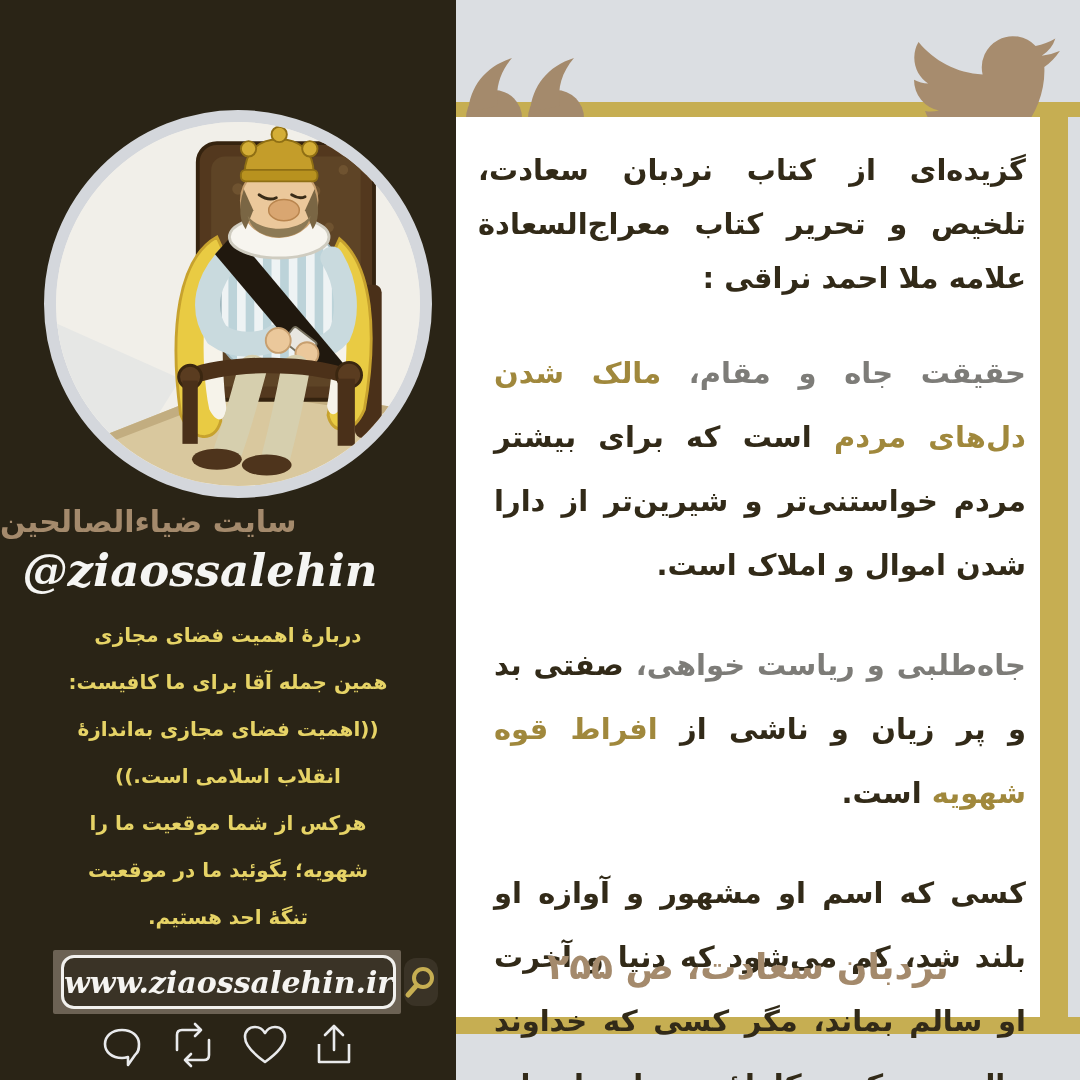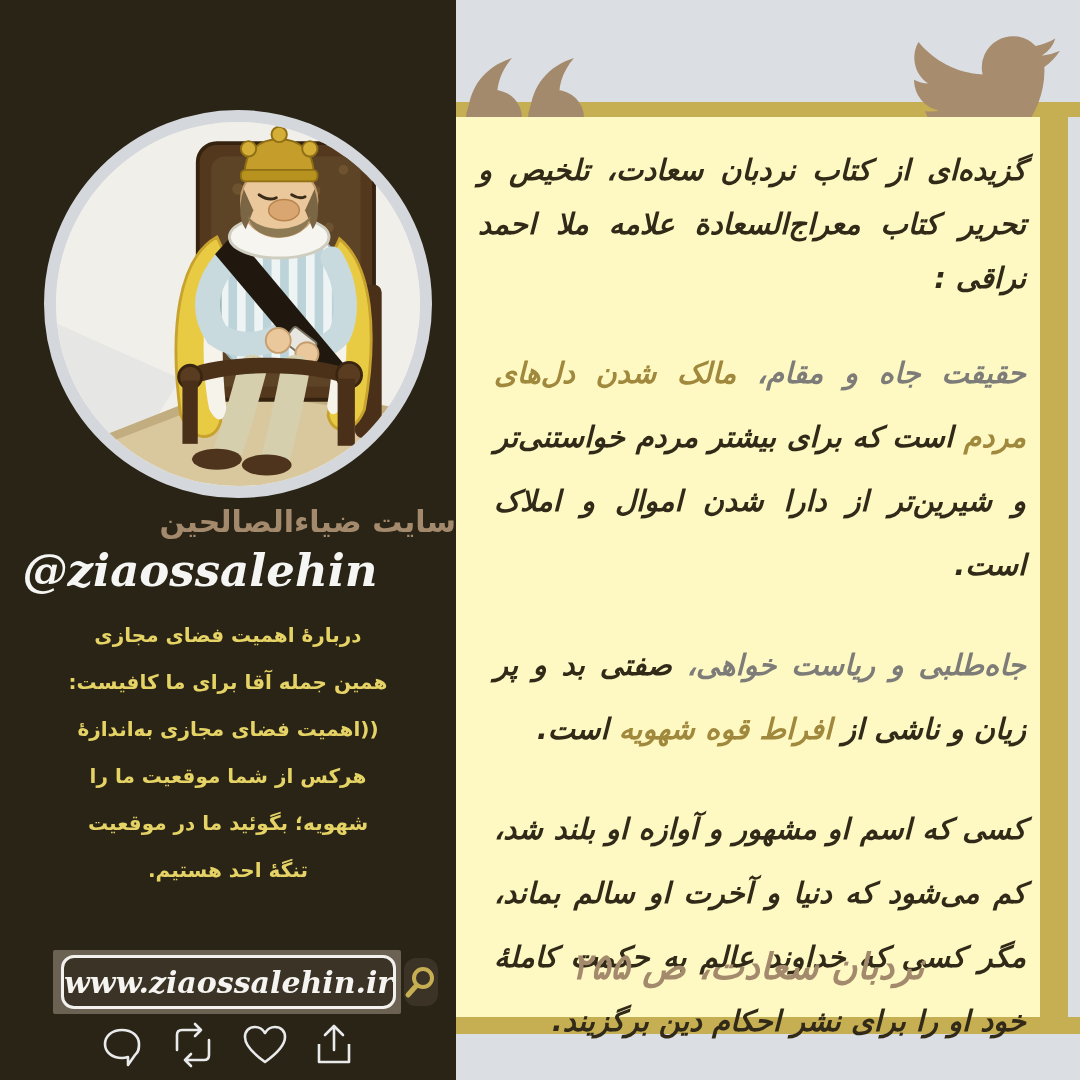--- a/index.html
+++ b/index.html
@@ -9,21 +9,21 @@
     background:#dbdee2;
   }
   
   .left-col{position:absolute;left:0;top:0;width:456px;height:1080px;background:#2a2416;}
   .avatar-wrap{
     position:absolute;left:44px;top:110px;width:364px;height:364px;
     border-radius:50%;border:12px solid #d4d7dc;overflow:hidden;background:#f1efe9;
   }
   .avatar-wrap svg{display:block;width:100%;height:100%;}
   .site-name{
-    position:absolute;left:0;top:504px;width:456px;text-align:right;
+    position:absolute;left:0;top:504px;width:456px;text-align:left;
     color:#a48a6c;font-size:30px;font-weight:bold;
   }
   .handle{
     position:absolute;left:0;top:544px;width:400px;text-align:center;
     color:#f5f5f3;font-size:45px;font-weight:bold;font-style:italic;
     font-family:"DejaVu Serif",serif;
   }
   .caption{
     position:absolute;left:0;top:612px;width:456px;text-align:center;
     color:#e6d366;font-size:20px;font-weight:bold;direction:rtl;
@@ -52,22 +52,22 @@
   .actions svg{display:block;}
   
   .right-panel{position:absolute;left:456px;top:0;width:624px;height:1080px;background:#dbdee2;}
   .gold-top{position:absolute;left:456px;top:102px;width:624px;height:15px;background:#c6ae52;z-index:2;}
   .gold-bottom{position:absolute;left:456px;top:1017px;width:624px;height:17px;background:#c6ae52;z-index:2;}
   .gold-vbar{position:absolute;left:1040px;top:117px;width:28px;height:900px;background:#c6ae52;z-index:2;}
   .quote-glyph{position:absolute;left:464px;top:58px;z-index:3;}
   .bird{position:absolute;left:908px;top:22px;z-index:3;}
   .content{
     position:absolute;left:456px;top:117px;width:584px;height:900px;
-    background:#fef9c3;z-index:4;box-sizing:border-box;
-    padding:26px 14px 0 22px;direction:rtl;font-style:italic;
+    background:#ffffff;z-index:4;box-sizing:border-box;
+    padding:26px 14px 0 22px;direction:rtl;
   }
   .q-intro{
     margin:0;color:#322a18;font-size:29px;font-weight:bold;line-height:54px;
     text-align:justify;text-align-last:right;
   }
   .q-para{
     margin:36px 0 0 16px;font-size:29px;font-weight:bold;line-height:64px;
     text-align:justify;text-align-last:right;color:#322a18;
   }
   .seg-dark{color:#322a18;}
@@ -151,20 +151,21 @@
       </svg>
     </div>
 
     <div class="site-name">سایت ضیاءالصالحین</div>
     <div class="handle">@ziaossalehin</div>
 
     <div class="caption">
         <div class="cap-line">دربارهٔ اهمیت فضای مجازی</div>
         <div class="cap-line">همین جمله آقا برای ما کافیست:</div>
         <div class="cap-line">((اهمیت فضای مجازی به‌اندازهٔ</div>
+        <div class="cap-line">انقلاب اسلامی است.))</div>
         <div class="cap-line">هرکس از شما موقعیت ما را</div>
         <div class="cap-line">شهویه؛ بگوئید ما در موقعیت</div>
         <div class="cap-line">تنگهٔ احد هستیم.</div>
       </div>
 
     <div class="url-bar">
       <div class="url-field">www.ziaossalehin.ir</div>
       <div class="search-btn">
         <svg width="34" height="34" viewBox="0 0 34 34" aria-hidden="true">
           <circle cx="19" cy="13" r="9" fill="none" stroke="#c6ae52" stroke-width="4"></circle>

